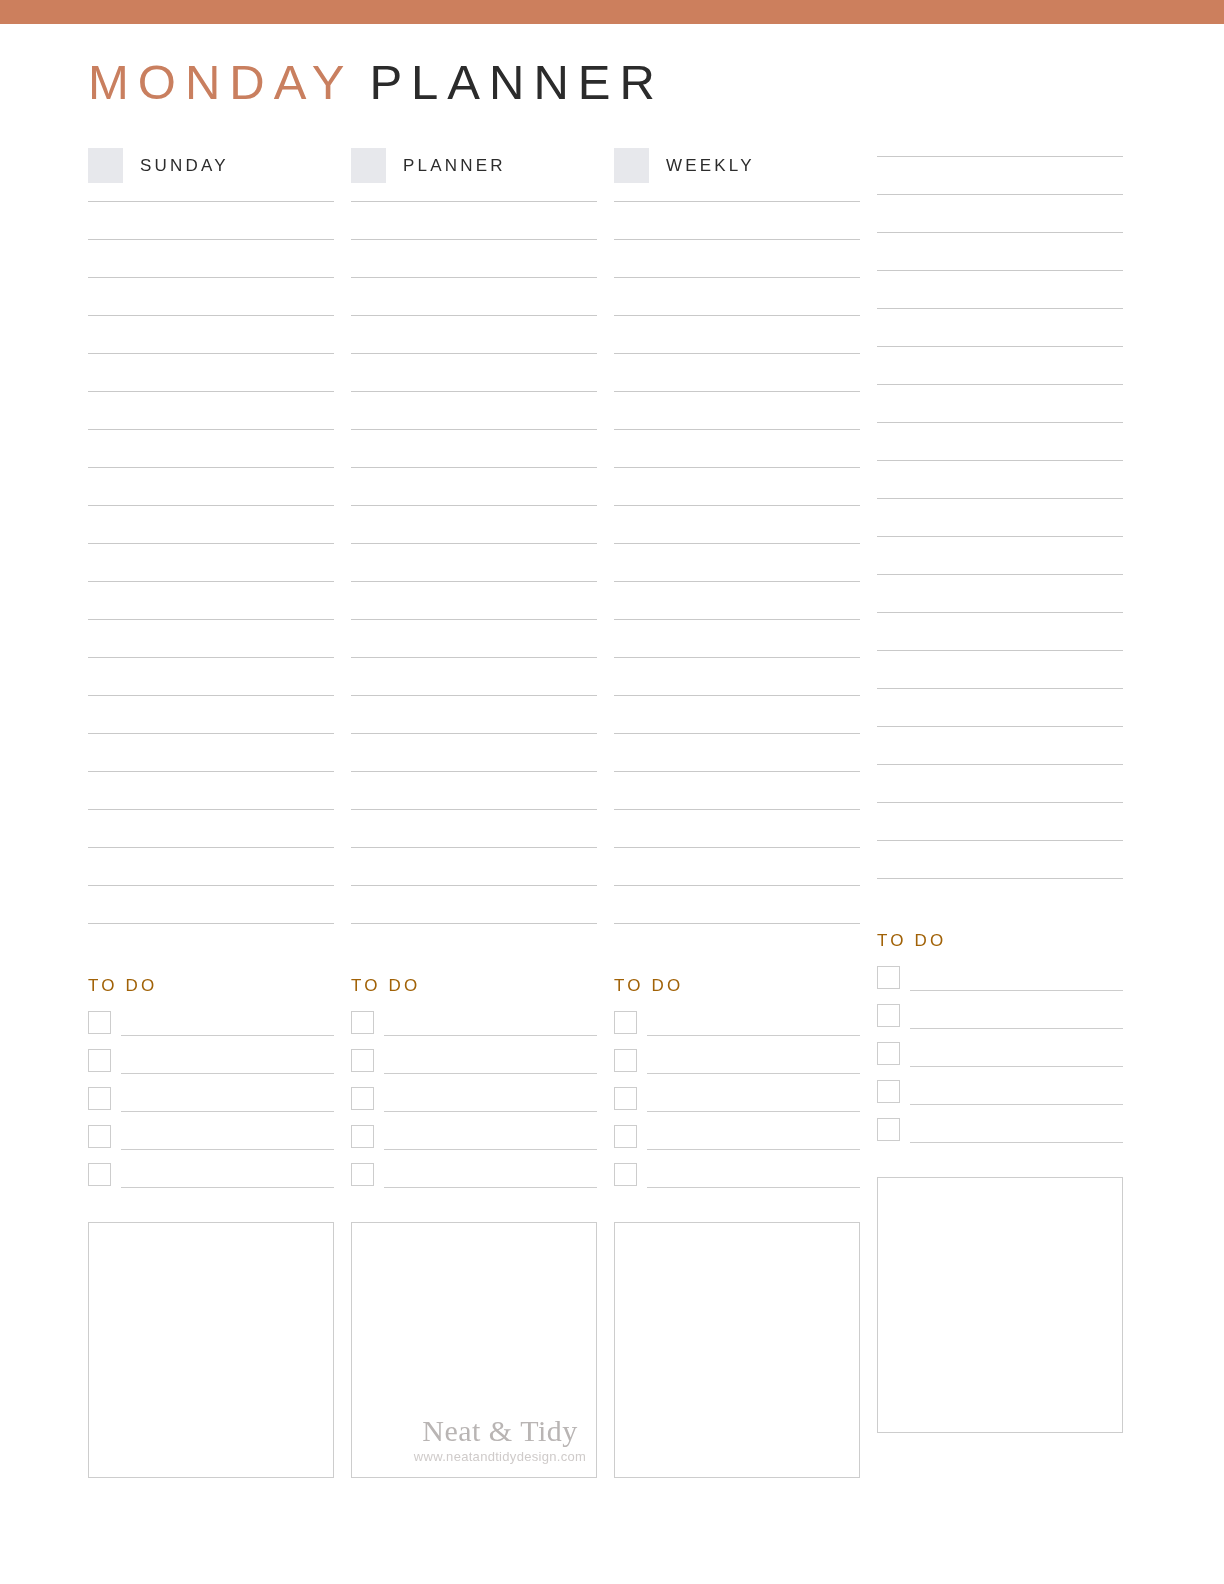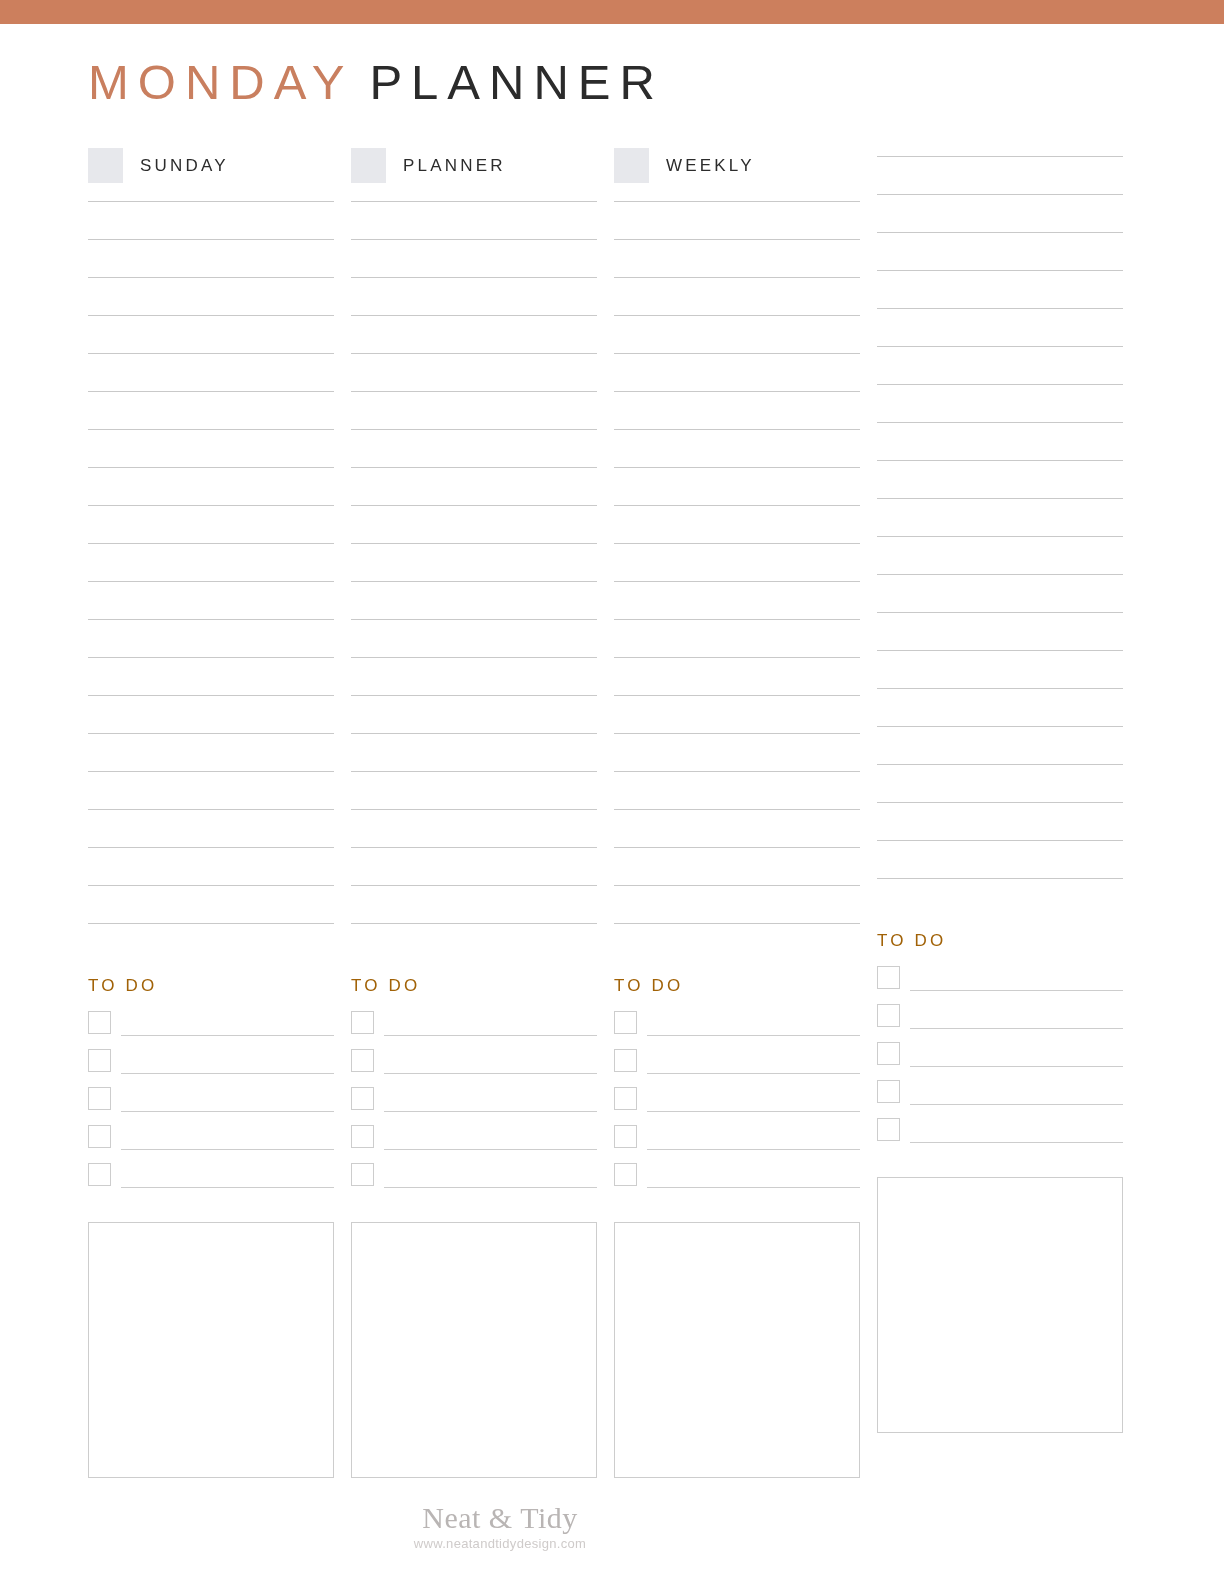--- a/index.html
+++ b/index.html
@@ -140,21 +140,21 @@
     height: 256px;
     border: 1px solid #cdcdcd;
     box-sizing: border-box;
     background: #ffffff;
   }
 
   
   .footer {
     position: absolute;
     left: 0;
-    top: 1477px;
+    top: 1390px;
     width: 1000px;
     text-align: center;
   }
   .footer-brand {
     font-family: "Liberation Serif", serif;
     font-size: 30px;
     font-weight: 400;
     color: #b9b5b4;
     letter-spacing: 0.5px;
     line-height: 1.1;

